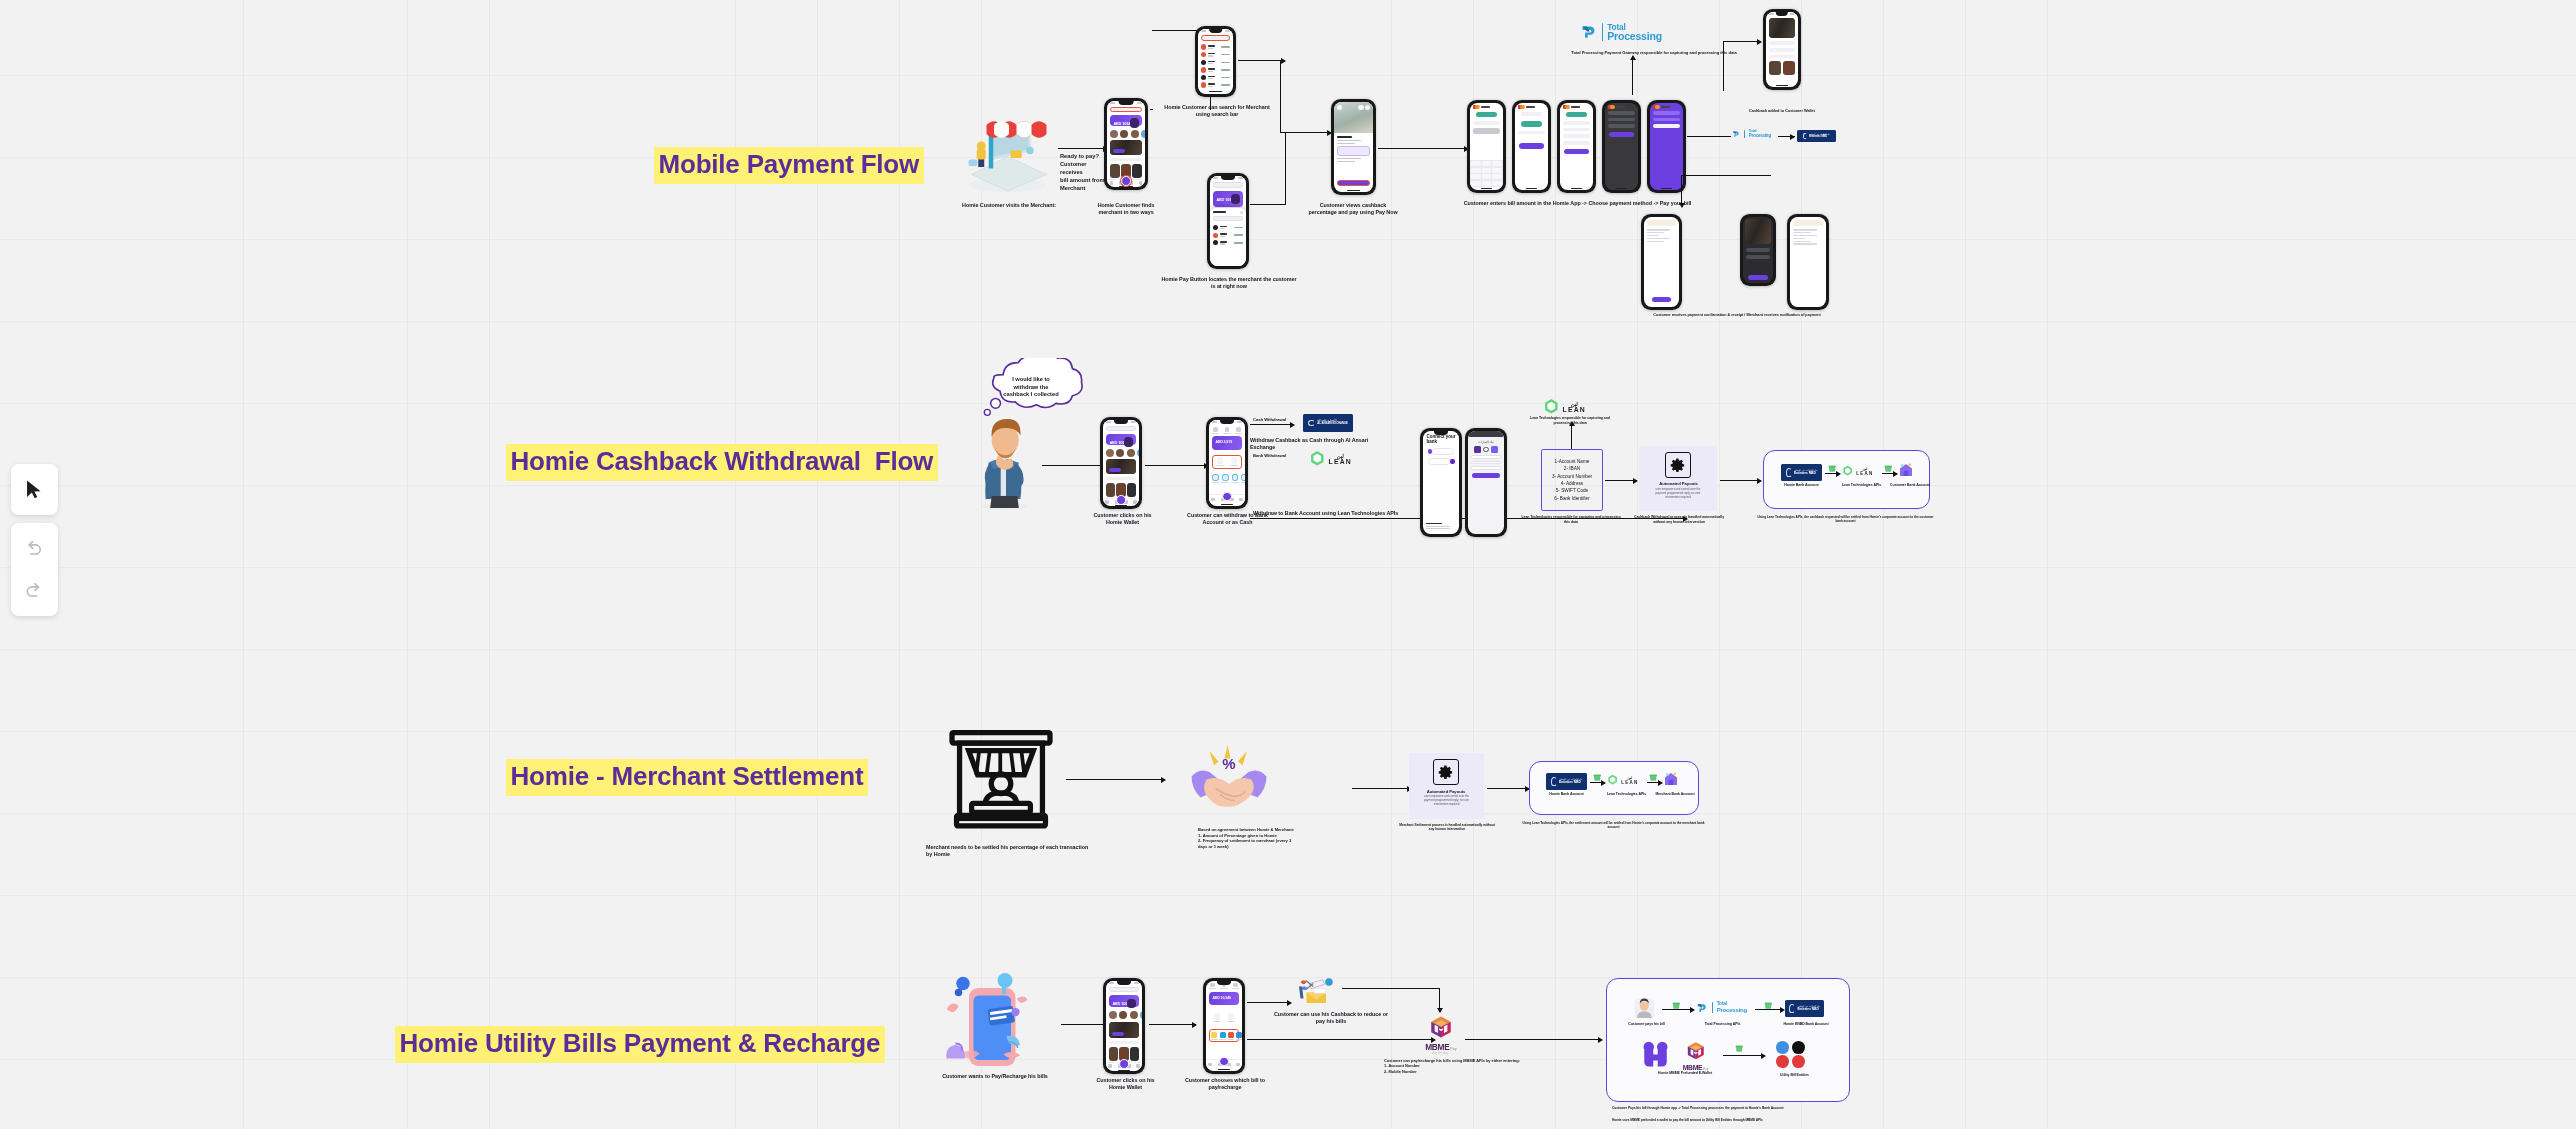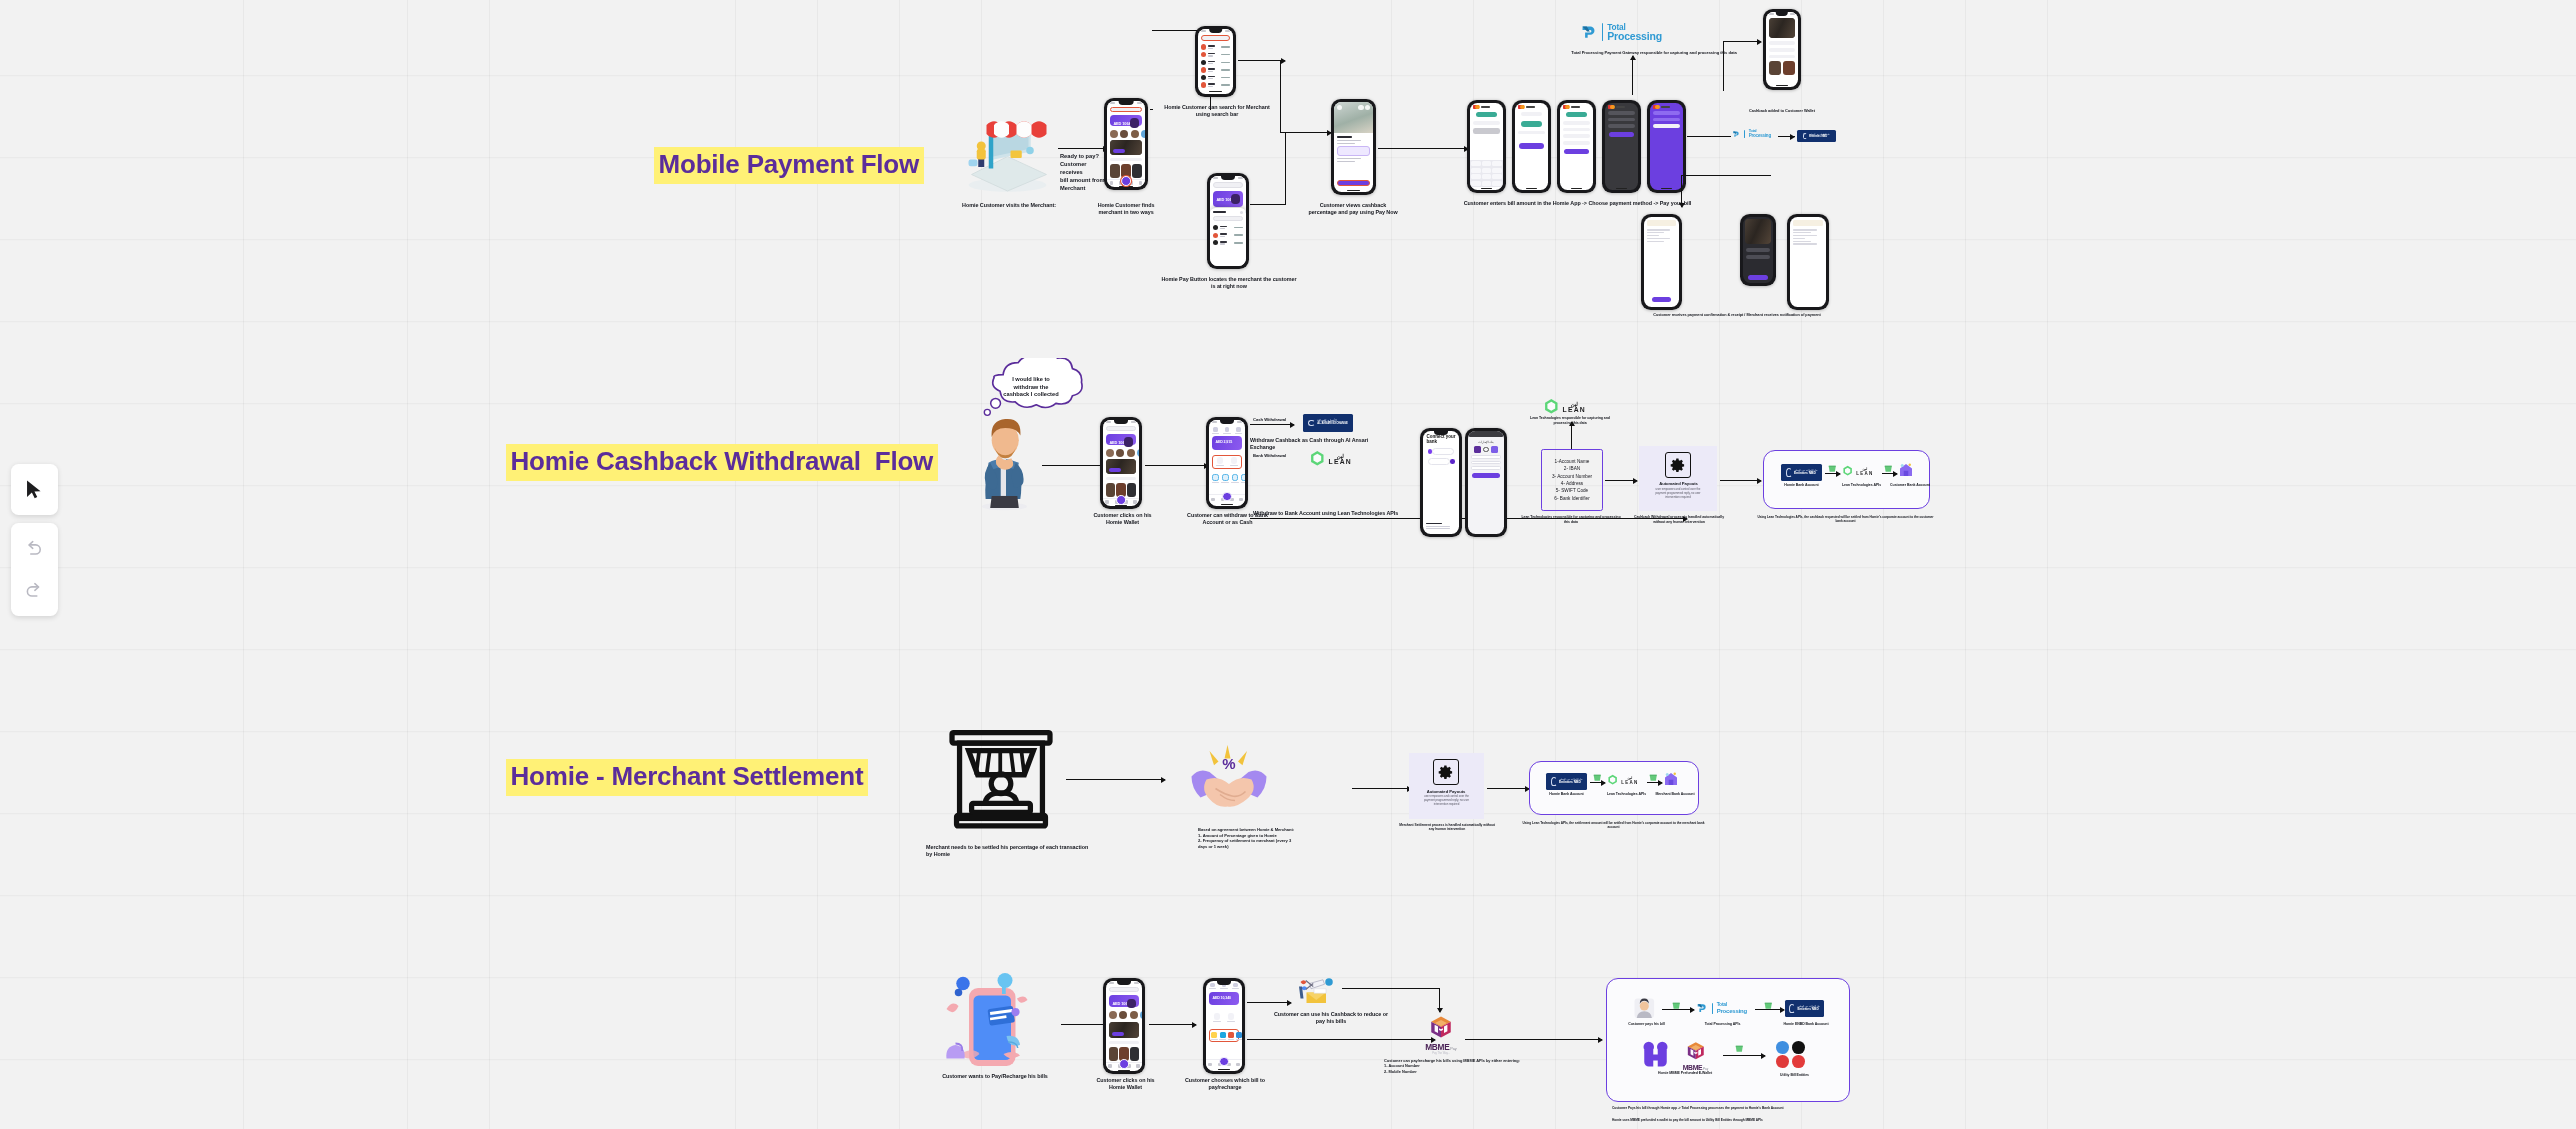--- a/index.html
+++ b/index.html
@@ -255,21 +255,21 @@
   .blogin .lg s{width:5.3px;height:5.3px;border:0.9px solid #555;border-radius:50%;display:block;}
   .blogin .fl{height:3.8px;background:#fff;border:0.5px solid #e0e0e8;border-radius:1.5px;margin-bottom:1.9px;}
 
   
   .rcpt{background:#fff;padding:3px;height:100%;display:flex;flex-direction:column;gap:1.5px;}
   .rcpt .rl{height:1.3px;background:#d8d8e0;border-radius:0.8px;}
   .rcpt .rl.w60{width:60%}.rcpt .rl.w80{width:80%}.rcpt .rl.w40{width:40%}
   .rcpt .hdr{height:6.8px;background:#f6f0e2;border-radius:1.5px;margin-bottom:1.5px;}
 
   
-  .tp-logo { position:absolute; display:flex; align-items:flex-end; gap:3.8px; }
+  .tp-logo { position:absolute; display:flex; align-items:flex-start; gap:3.8px; }
   .tp-logo .mark {
     width: 18px; height: 18px; position: relative; flex: 0 0 auto;
   }
   .tp-logo .mark svg { display:block; }
   .tp-logo .bar { width: 1.7px; height: 18px; background:#2f9ad3; border-radius:0.8px;}
   .tp-logo .wordmark { line-height: 1.0; }
   .tp-logo .wordmark span {
     display:block; color:#2f9ad3; font-weight:700; letter-spacing:-0.2px;
   }
   .lean-logo { position:absolute; display:flex; align-items:center; gap:3px;}
@@ -354,20 +354,21 @@
           <path d="M18.5 6.5 H10.5 a6 6 0 0 0 0 12 H17" fill="none" stroke="#b9b9c2" stroke-width="2.1" stroke-linecap="round"></path>
           <path d="M14.4 2.2 L19.4 6.6 L14.4 11" fill="none" stroke="#b9b9c2" stroke-width="2.1" stroke-linecap="round" stroke-linejoin="round"></path>
         </svg>
       </div>
     </div>
   </div>
 
   <div class="flow-title" id="title-payment">Mobile Payment Flow</div>
   <div class="flow-title" id="title-settle">Homie - Merchant Settlement</div>
   <div class="flow-title" id="title-cashback">Homie Cashback Withdrawal  Flow</div>
+  <div class="flow-title" id="title-utility">Homie Utility Bills Payment &amp; Recharge</div>
 
   <div class="ill" style="left:958px;top:113px;width:99px;height:81px;">
     <svg width="99" height="81" viewBox="0 0 132 108">
       <ellipse cx="66" cy="96" rx="52" ry="9" fill="#e9eef0"></ellipse>
       <path d="M18 82 L66 58 L118 82 L66 104 Z" fill="#dfe9ea"></path>
       <path d="M18 82 L66 58 L118 82 L66 104 Z" fill="none" stroke="#cfdadb" stroke-width="1"></path>
       <rect x="43" y="36" width="54" height="36" fill="#cfe3ea" transform="skewY(-12)"></rect>
       <rect x="44" y="40" width="50" height="28" fill="#b9d7e2" transform="skewY(-12)"></rect>
       <rect x="41" y="20" width="6" height="54" fill="#2fa3c9"></rect>
       <path d="M38 16 q10 -10 20 0 q10 -10 20 0 q10 -10 20 0 q10 -10 20 0 l0 12 q-10 10 -20 0 q-10 10 -20 0 q-10 10 -20 0 q-10 10 -20 0 Z" fill="#e8403a"></path>

